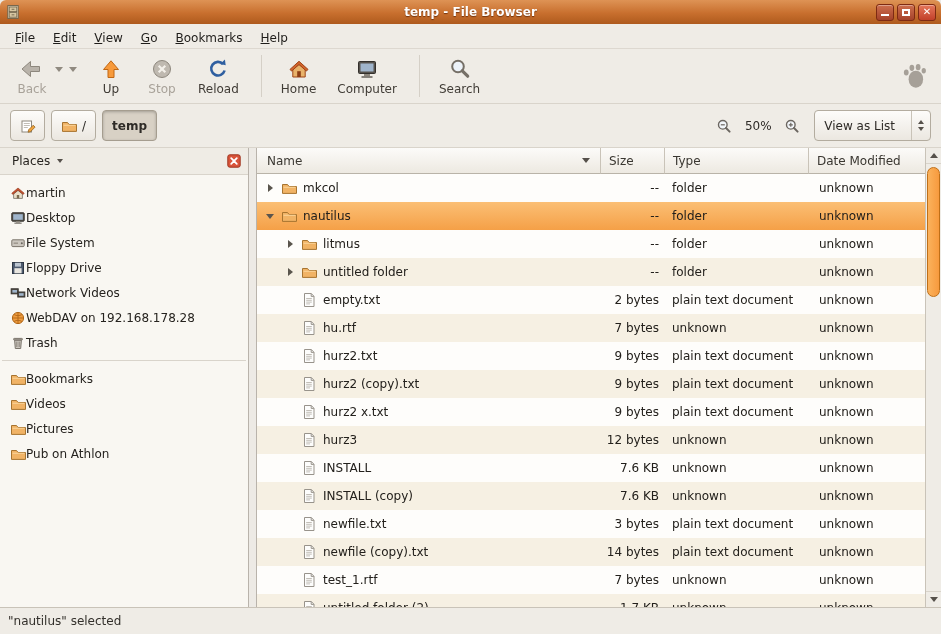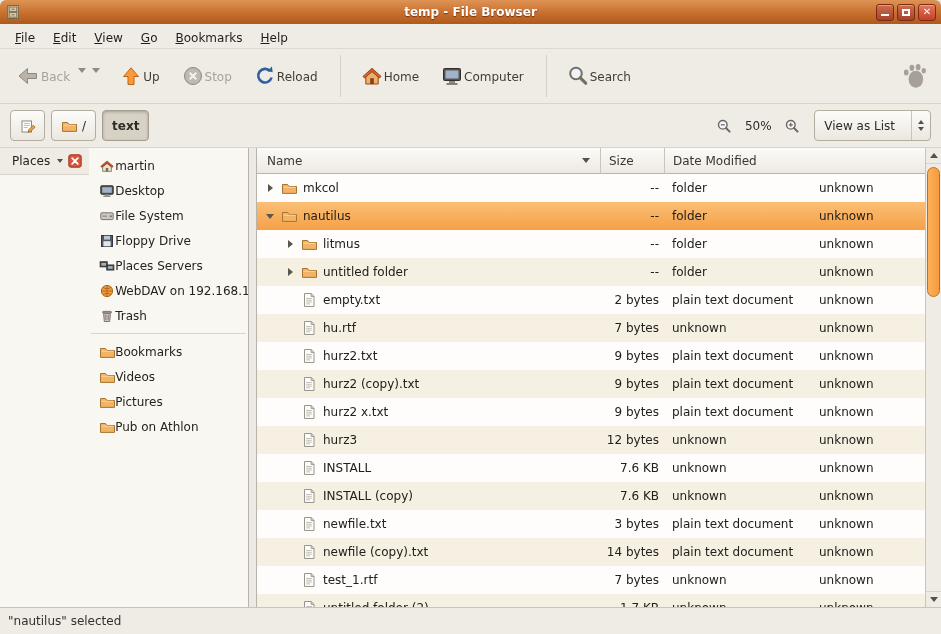--- a/index.html
+++ b/index.html
@@ -26,21 +26,21 @@
   
   .menubar{height:25px;background:#EFECE6;display:flex;align-items:flex-end;padding:0 6px;
     border-bottom:1px solid #DDD8D0;color:#1F1D1A}
   .menu-item{padding:3px 9px;cursor:default}
   .menu-item::first-letter{text-decoration:underline}
 
   
   .toolbar{height:55px;background:#EFECE6;display:flex;align-items:center;padding:0 8px;
     border-bottom:1px solid #D9D4CB}
   .tbtns{display:flex;align-items:center}
-  .tbtn{display:flex;flex-direction:row;align-items:center;min-width:48px;
+  .tbtn{display:flex;flex-direction:column;align-items:center;min-width:48px;
     padding:3px 9px;border-radius:4px;margin-right:3px}
   .ticon{width:24px;height:24px;display:inline-flex}
   .tlabel{font-size:12px;color:#403C36;margin-top:1px;white-space:nowrap}
   .tbtn.disabled .tlabel{color:#A8A299}
   .tdrop{width:0;height:0;border-left:4px solid transparent;border-right:4px solid transparent;
     border-top:5px solid #908A80;margin:0 10px 0 -4px;align-self:flex-start;margin-top:13px}
   .tsep{width:1px;height:42px;background:#D5D0C7;margin:0 10px}
   .tspacer{flex:1}
   .throbber{width:30px;height:30px;display:inline-flex;margin-right:4px}
 
@@ -57,21 +57,21 @@
   .viewcombo{height:31px;display:flex;align-items:center;background:linear-gradient(#FDFCFA,#EBE7E0);
     border:1px solid #B3AC9F;border-radius:4px;padding-left:9px;margin-left:4px}
   .vlabel{padding-right:16px;color:#2E2B27;white-space:nowrap}
   .combo-spin{display:flex;flex-direction:column;gap:3px;padding:0 6px;border-left:1px solid #C9C3B8;
     height:100%;justify-content:center;align-items:center}
   .tri-up{width:0;height:0;border-left:3.5px solid transparent;border-right:3.5px solid transparent;border-bottom:4.5px solid #55504A}
   .tri-dn{width:0;height:0;border-left:3.5px solid transparent;border-right:3.5px solid transparent;border-top:4.5px solid #55504A}
 
   
   .content{height:459px;display:flex;background:#EDEAE5}
-  .sidebar{width:249px;background:#F9F7F2;border-right:1px solid #B9B3AB;display:flex;flex-direction:row}
+  .sidebar{width:249px;background:#F9F7F2;border-right:1px solid #B9B3AB;display:flex;flex-direction:column}
   .places-header{height:27px;display:flex;align-items:center;padding:0 6px 0 8px;background:#EFECE5;
     border-bottom:1px solid #D9D4CB}
   .places-combo{display:flex;align-items:center;gap:7px;padding:2px 4px;color:#26231F}
   .places-close{margin-left:auto}
   .side-list{flex:1;padding-top:5px;overflow:hidden}
   .side-item{height:25px;display:flex;align-items:center;gap:0;padding:0 10px;color:#26231F;white-space:nowrap}
   .side-sep{height:1px;background:#D9D4CB;margin:5px 2px}
   .splitter{width:7px;background:#EDEAE5}
   .i16{width:16px;height:16px;display:inline-flex;flex:none}
 
@@ -250,21 +250,21 @@
     <div class="lbtn">
       <span class="i16">
           <svg viewBox="0 0 16 16" width="16" height="16">
             <path d="M1.5 4.5h5l1.6 2h7.4v6.9H1.5z" fill="#F1B365" stroke="#A77430"></path>
             <path d="M2.5 7.3h12" stroke="#F9D194" stroke-width="1.2"></path>
           </svg>
         </span>
       <span>/</span>
     </div>
     <div class="lbtn active">
-      <span>text</span>
+      <span>temp</span>
     </div>
     <div class="lspacer"></div>
     <div class="zoombtn">
         <span class="i16">
           <svg viewBox="0 0 16 16" width="16" height="16">
             <circle cx="6.8" cy="6.8" r="4.3" fill="#F2F6FA" stroke="#6B6660" stroke-width="1.4"></circle>
             <path d="M10 10l3.6 3.6" stroke="#6B6660" stroke-width="2" stroke-linecap="round"></path>
             <path d="M4.8 6.8h4" stroke="#6B6660" stroke-width="1.2"></path>
           </svg>
         </span>
@@ -346,21 +346,21 @@
           </div>
           <div class="side-item">
             <span class="i16">
               <svg viewBox="0 0 16 16" width="16" height="16">
                 <rect x="1.2" y="3.8" width="7" height="5" fill="#55514B" stroke="#33302C"></rect>
                 <rect x="2.4" y="5" width="4.6" height="2.6" fill="#9FB4CB"></rect>
                 <rect x="7.8" y="7" width="7" height="5" fill="#55514B" stroke="#33302C"></rect>
                 <rect x="9" y="8.2" width="4.6" height="2.6" fill="#9FB4CB"></rect>
               </svg>
             </span>
-            <span class="slabel">Places Servers</span>
+            <span class="slabel">Network Videos</span>
           </div>
           <div class="side-item">
             <span class="i16">
               <svg viewBox="0 0 16 16" width="16" height="16">
                 <circle cx="8" cy="8" r="5.6" fill="#EF9C3F" stroke="#B16718"></circle>
                 <path d="M2.4 8h11.2M8 2.4v11.2M4.2 4.6c2.3 1.4 5.3 1.4 7.6 0M4.2 11.4c2.3-1.4 5.3-1.4 7.6 0" fill="none" stroke="#B16718" stroke-width=".9"></path>
               </svg>
             </span>
             <span class="slabel">WebDAV on 192.168.178.28</span>
           </div>
@@ -416,20 +416,23 @@
     <div class="splitter"></div>
     <div class="filearea">
       <div class="listhead">
           <div class="hcell c0">
             <span>Name</span>
             <span class="sort-arrow"></span>
           </div>
           <div class="hcell c1">
             <span>Size</span>
           </div>
+          <div class="hcell c2">
+            <span>Type</span>
+          </div>
           <div class="hcell c3">
             <span>Date Modified</span>
           </div>
         </div>
       <div class="listbody">
           <div class="row">
             <div class="cell name">
               <span class="exp" style="margin-left:6px">
                 <span class="tri-r"></span>
               </span>

